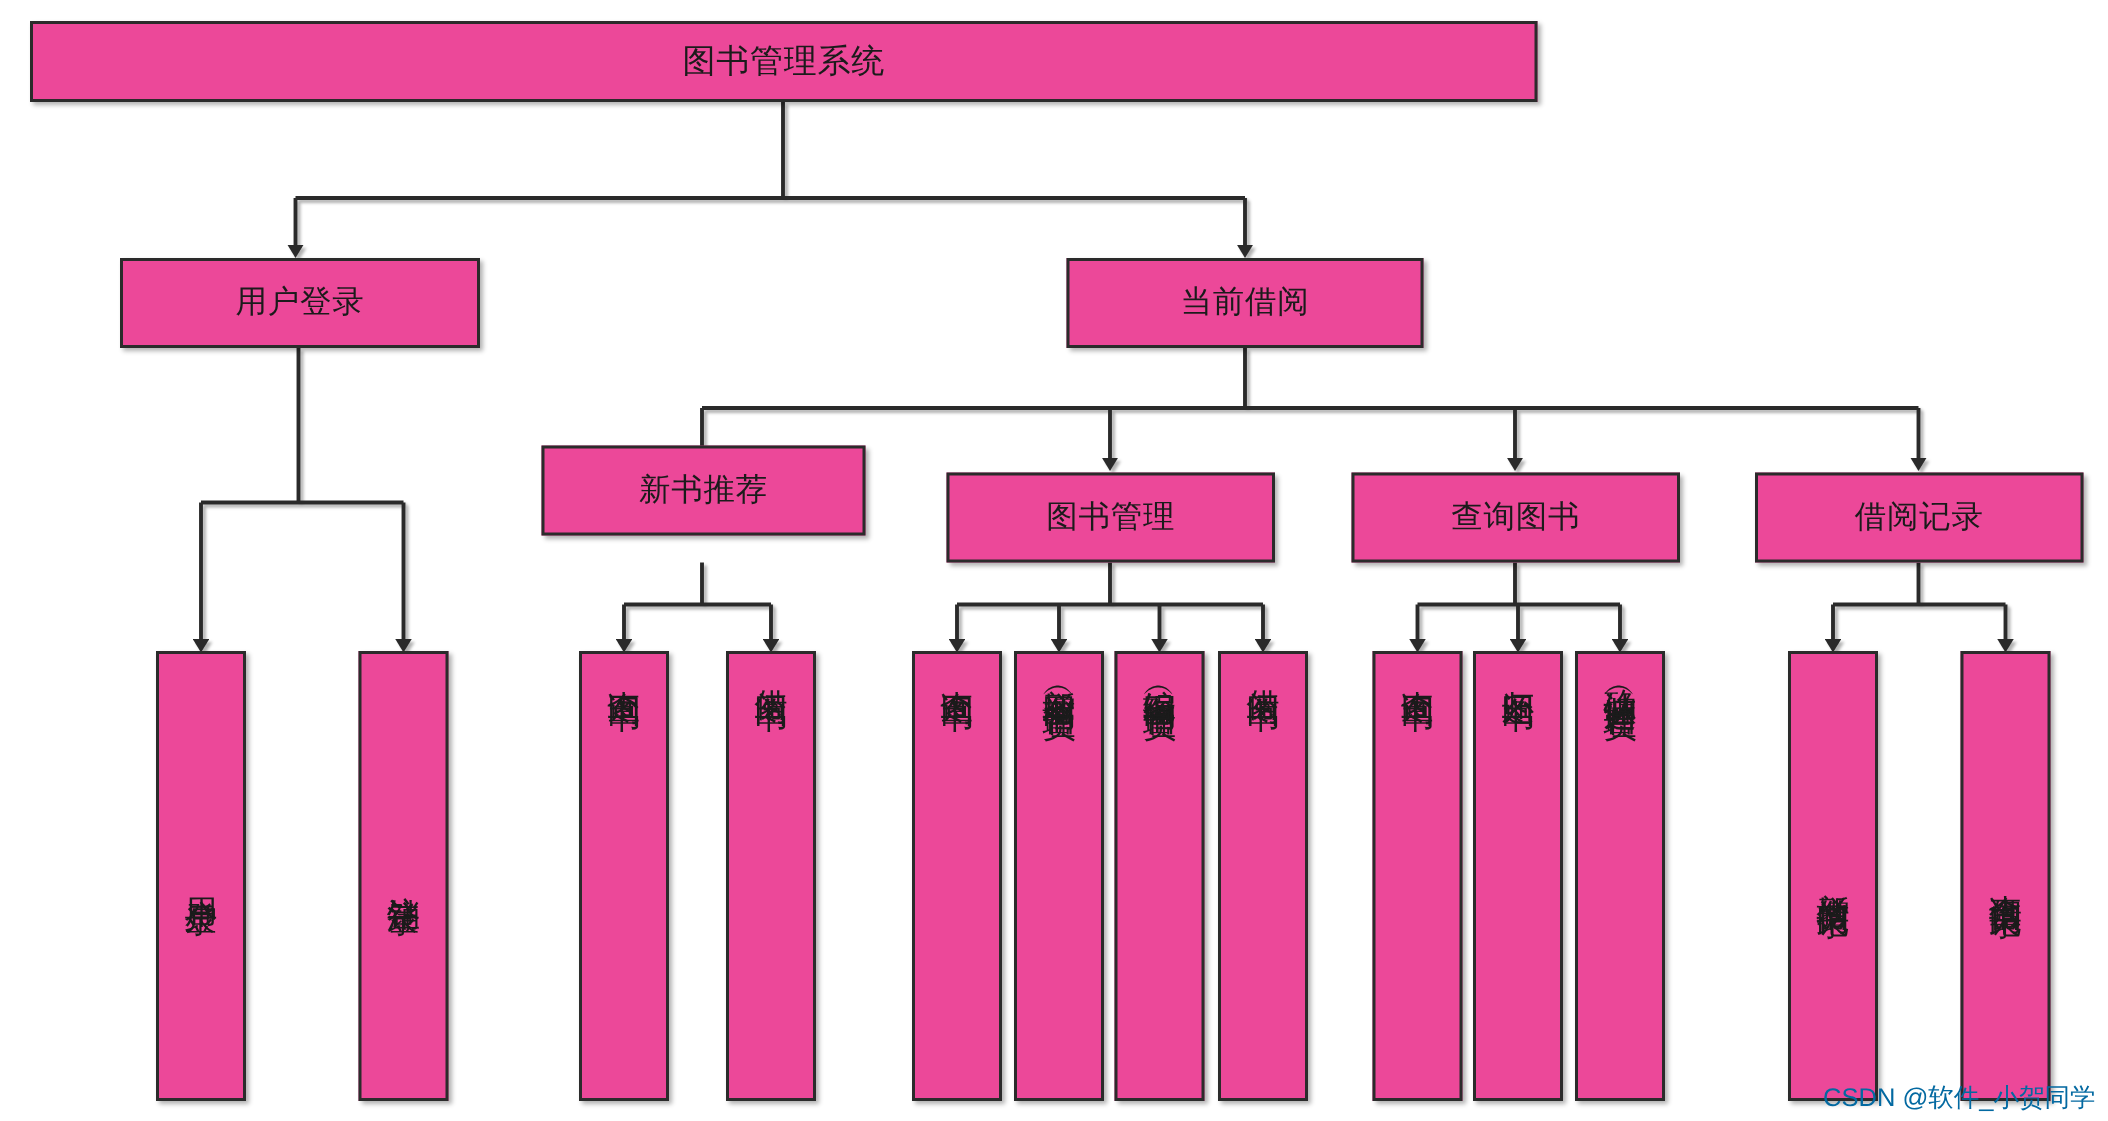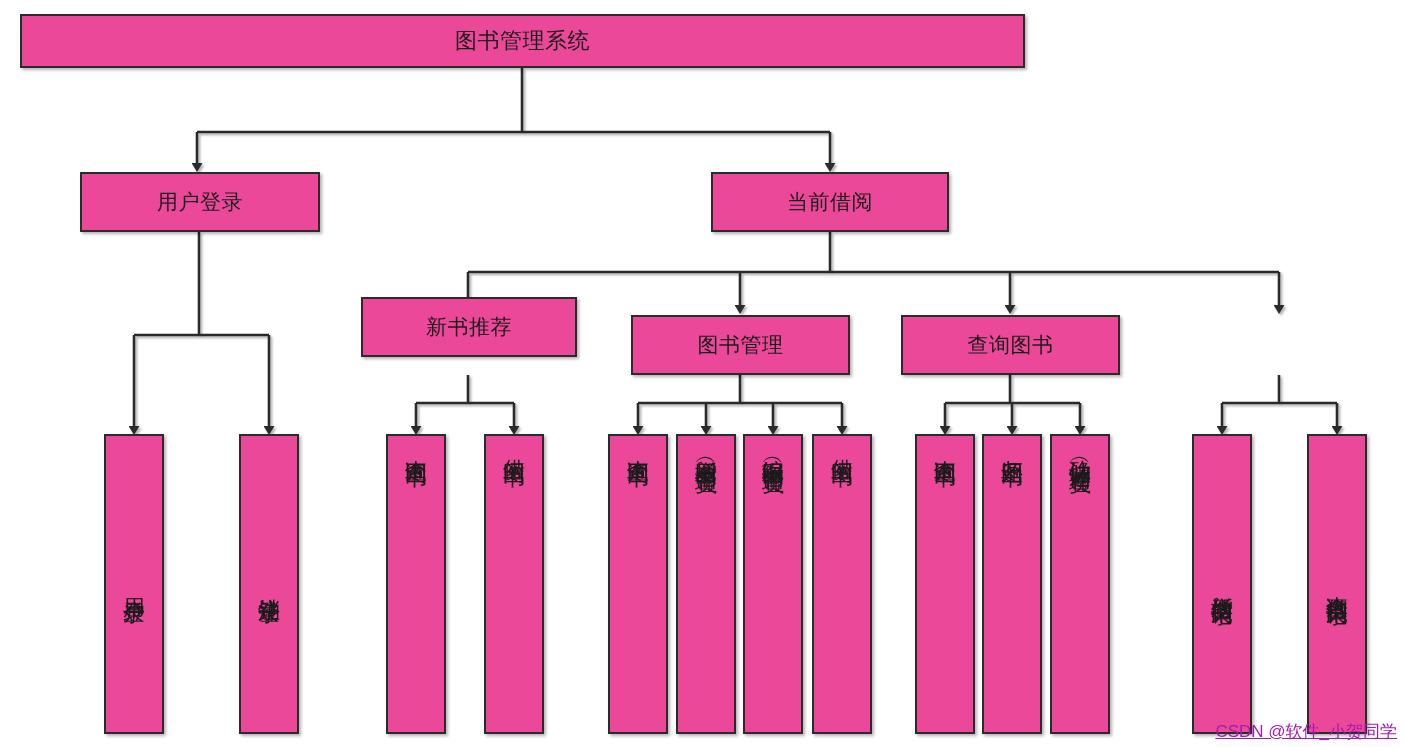--- a/index.html
+++ b/index.html
@@ -66,24 +66,23 @@
   }
   .node.vert.midpad {
     align-items: center;
     padding-top: 0;
   }
   .watermark {
     position: absolute;
     right: 8px;
     bottom: 4px;
     font-size: 17px;
-    color: #a21caf;
+    color: #0369a1;
     white-space: nowrap;
     z-index: 5;
-    text-decoration: underline;
   }
 </style>
 </head>
 <body>
 
 <div id="canvas">
 
   <svg id="edges" viewBox="0 0 1405 747" xmlns="http://www.w3.org/2000/svg">
     <defs>
       <marker id="arrow" markerWidth="9" markerHeight="11" refX="1" refY="5.5" orient="auto" markerUnits="userSpaceOnUse">
@@ -155,20 +154,23 @@
   </div>
 
   <div class="node horiz" style="left:631px; top:315px; width:219px; height:60px;">
     <span class="node-label">图书管理</span>
   </div>
 
   <div class="node horiz" style="left:901px; top:315px; width:219px; height:60px;">
     <span class="node-label">查询图书</span>
   </div>
 
+  <div class="node horiz" style="left:1170px; top:315px; width:219px; height:60px;">
+    <span class="node-label">借阅记录</span>
+  </div>
 
   <div class="node vert midpad" style="left:104px; top:434px; width:60px; height:300px;">
     <span class="node-label">用户登录</span>
   </div>
 
   <div class="node vert midpad" style="left:239px; top:434px; width:60px; height:300px;">
     <span class="node-label">注销登录</span>
   </div>
 
   <div class="node vert" style="left:386px; top:434px; width:60px; height:300px;">

